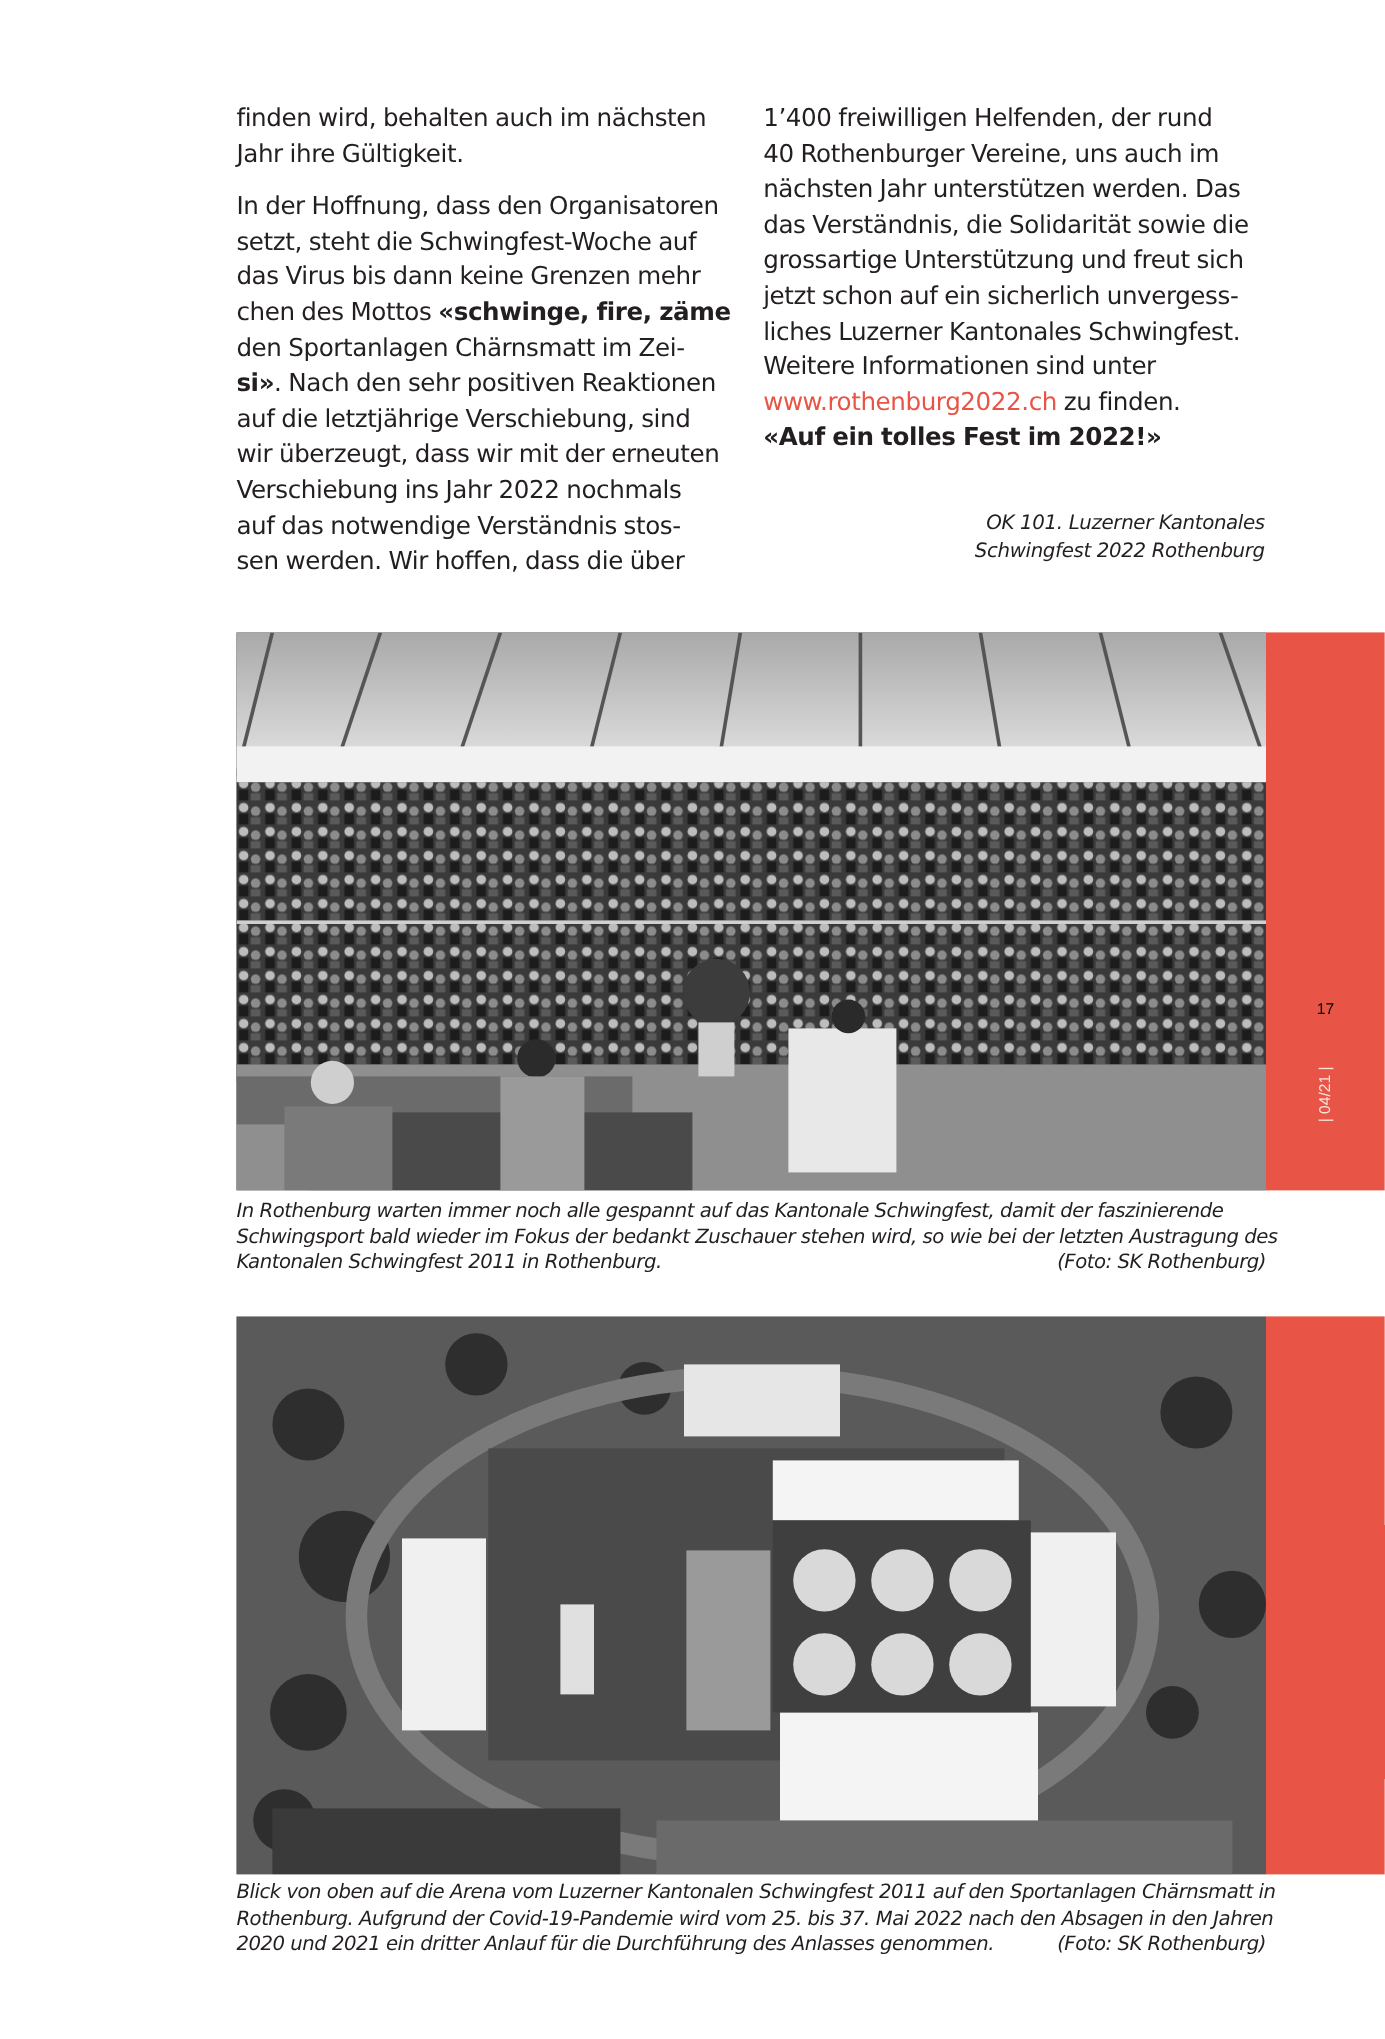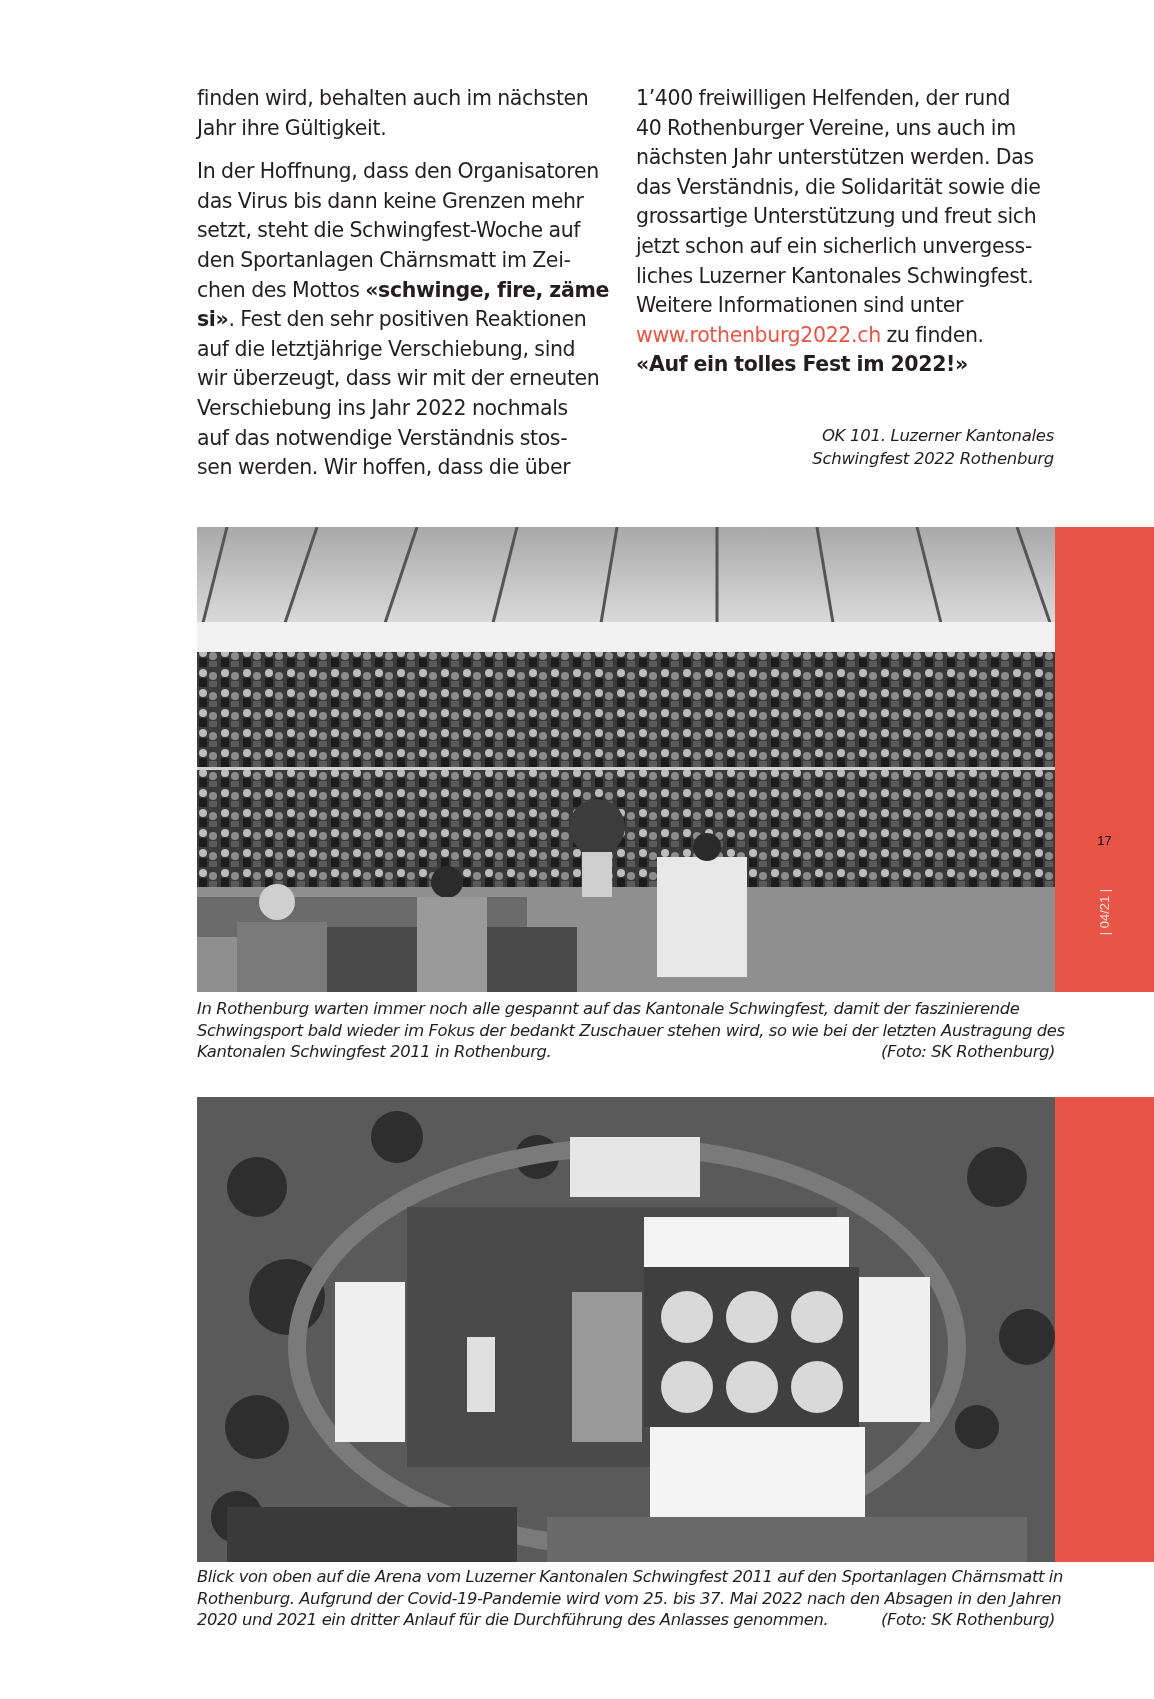--- a/index.html
+++ b/index.html
@@ -55,25 +55,25 @@
 </head>
 <body>
 
 <div class="col col-left">
   <p>
     <span class="nowrap">finden wird, behalten auch im nächsten</span>
     <span class="nowrap">Jahr ihre Gültigkeit.</span>
   </p>
   <p>
     <span class="nowrap">In der Hoffnung, dass den Organisatoren</span>
+    <span class="nowrap">setzt, steht die Schwingfest-Woche auf</span>
     <span class="nowrap">das Virus bis dann keine Grenzen mehr</span>
-    <span class="nowrap">setzt, steht die Schwingfest-Woche auf</span>
+    <span class="nowrap"><span>chen des Mottos </span><b>«schwinge, fire, zäme</b></span>
     <span class="nowrap">den Sportanlagen Chärnsmatt im Zei-</span>
-    <span class="nowrap"><span>chen des Mottos </span><b>«schwinge, fire, zäme</b></span>
-    <span class="nowrap"><b>si»</b><span>. Fest den sehr positiven Reaktionen</span></span>
+    <span class="nowrap"><b>si»</b><span>. Nach den sehr positiven Reaktionen</span></span>
     <span class="nowrap">auf die letztjährige Verschiebung, sind</span>
     <span class="nowrap">wir überzeugt, dass wir mit der erneuten</span>
     <span class="nowrap">Verschiebung ins Jahr 2022 nochmals</span>
     <span class="nowrap">auf das notwendige Verständnis stos-</span>
     <span class="nowrap">sen werden. Wir hoffen, dass die über</span>
   </p>
 </div>
 
 <div class="col col-right">
   <p>

